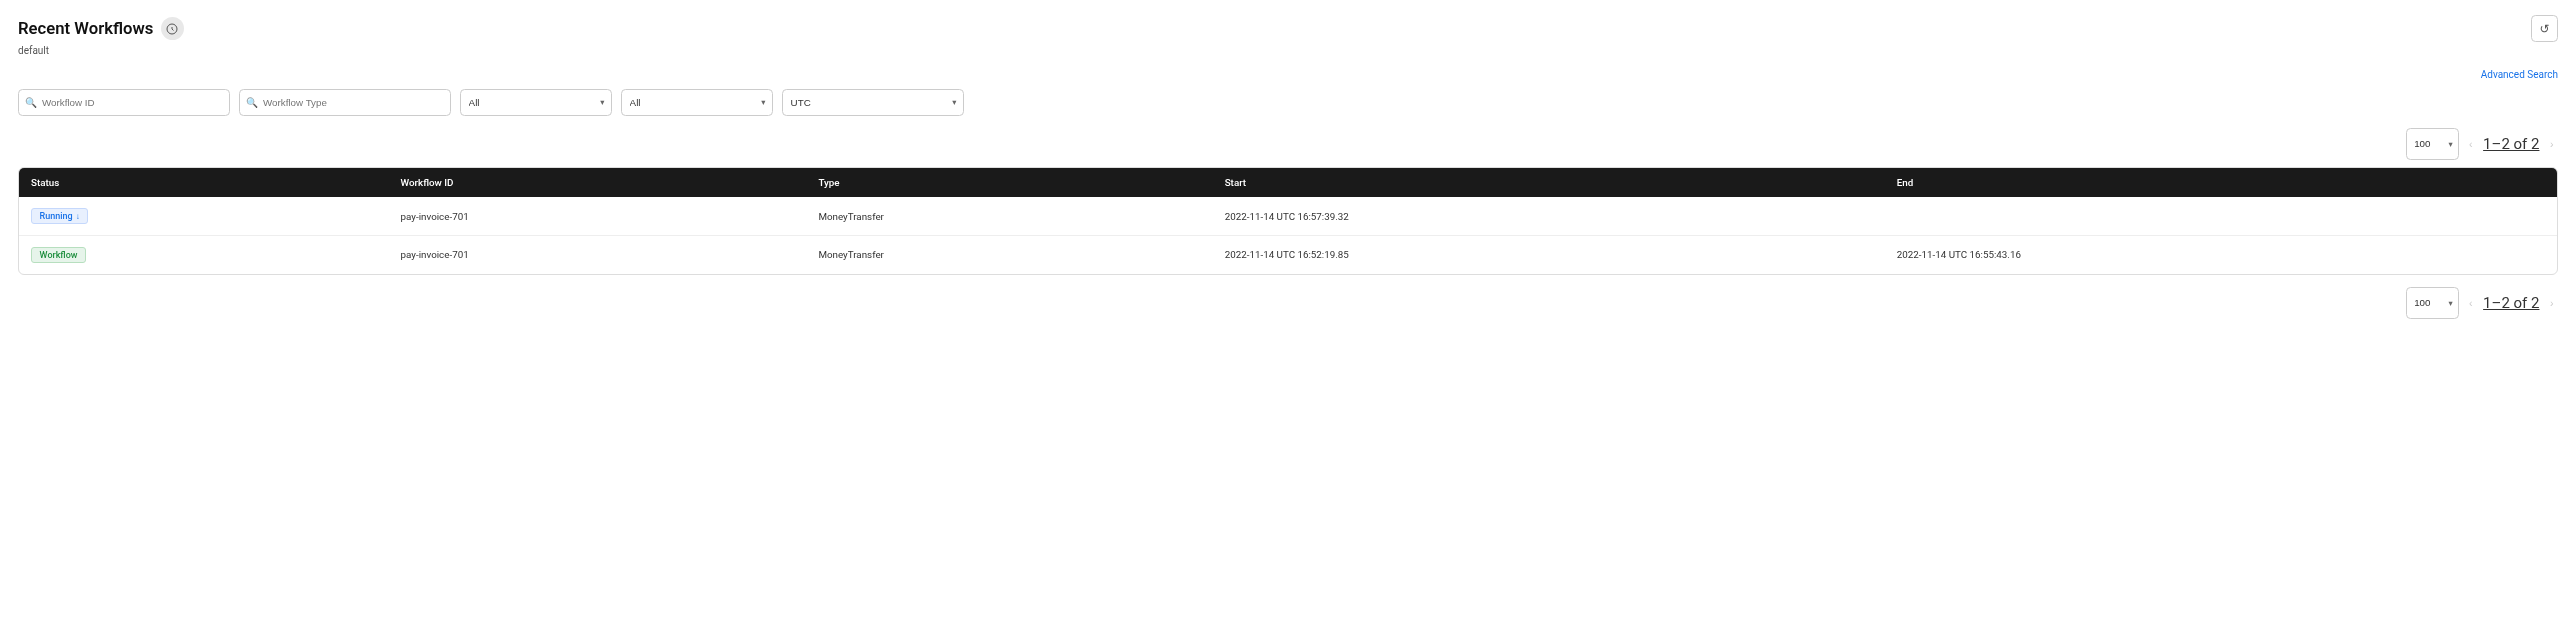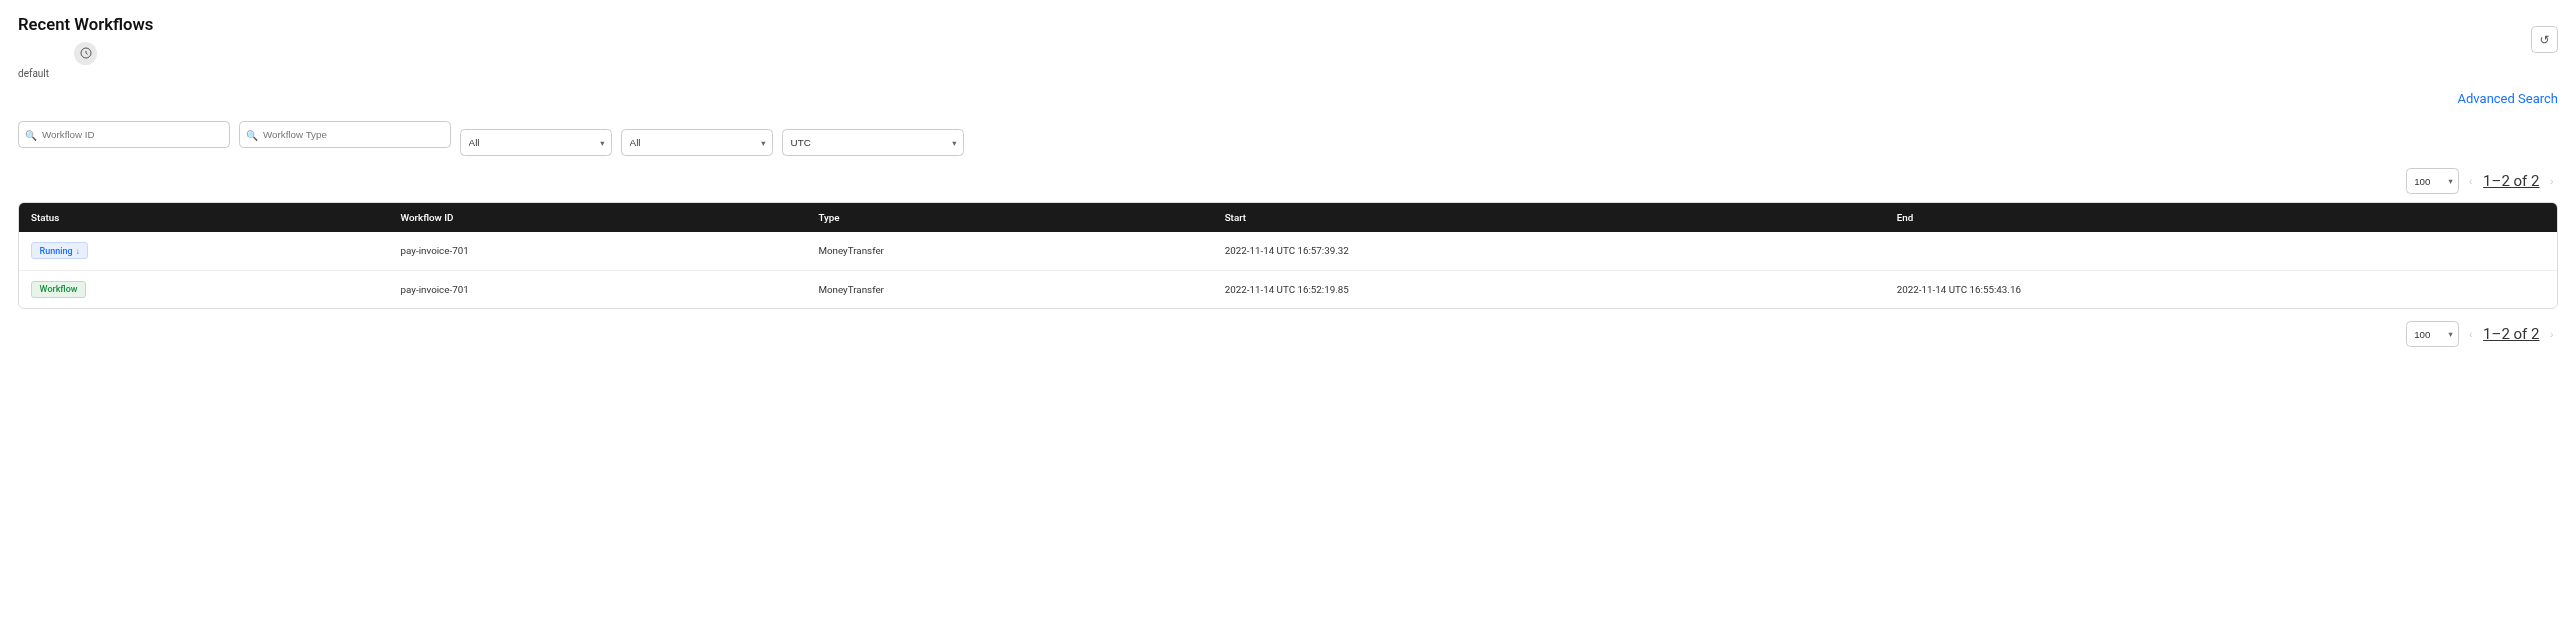--- a/index.html
+++ b/index.html
@@ -21,21 +21,20 @@
     .header-row {
       display: flex;
       align-items: center;
       justify-content: space-between;
       margin-bottom: 3px;
     }
     .header-left {
       display: flex;
       align-items: center;
       gap: 7.6px;
-      flex-direction: column;
     }
     .page-title {
       font-size: 16.7px;
       font-weight: 600;
       color: #111;
     }
     .namespace-badge {
       display: flex;
       align-items: center;
       justify-content: center;
@@ -66,21 +65,21 @@
       justify-content: center;
       color: #555;
     }
     .advanced-search-link {
       text-align: right;
       margin-bottom: 7.6px;
     }
     .advanced-search-link a {
       color: #1a73e8;
       text-decoration: none;
-      font-size: 13px;
+      font-size: 10px;
     }
     .filters-row {
       display: flex;
       align-items: center;
       gap: 9px;
       margin-bottom: 12px;
     }
     .search-input-wrap {
       position: relative;
       flex: 0 0 212px;
@@ -99,21 +98,20 @@
       border: 0.8px solid #ccc;
       border-radius: 4.5px;
       padding: 0 7.6px 0 23px;
       font-size: 9.8px;
       color: #333;
       outline: none;
     }
     .select-wrap {
       position: relative;
       flex: 0 0 152px;
-      margin-top: 16px;
     }
     .select-wrap.wide {
       flex: 0 0 182px;
       text-decoration: underline;
     }
     .filter-select {
       width: 100%;
       height: 27px;
       border: 0.8px solid #ccc;
       border-radius: 4.5px;
@@ -139,21 +137,21 @@
       display: flex;
       align-items: center;
       justify-content: flex-end;
       gap: 6px;
       margin-bottom: 7.6px;
     }
     .per-page-select-wrap {
       position: relative;
     }
     .per-page-select {
-      height: 26px;
+      height: 32px;
       border: 0.8px solid #ccc;
       border-radius: 4.5px;
       padding: 0 18px 0 7.6px;
       font-size: 9.8px;
       color: #333;
       background: #fff;
       appearance: none;
       -webkit-appearance: none;
       outline: none;
       cursor: pointer;

